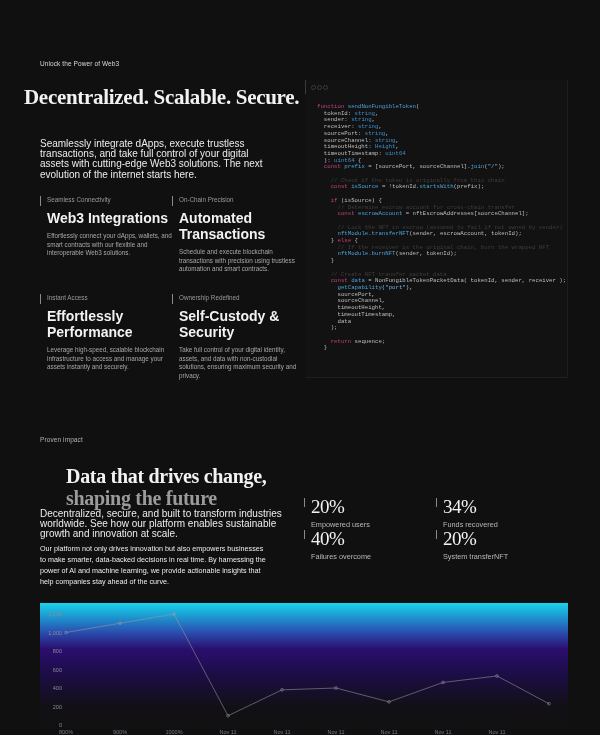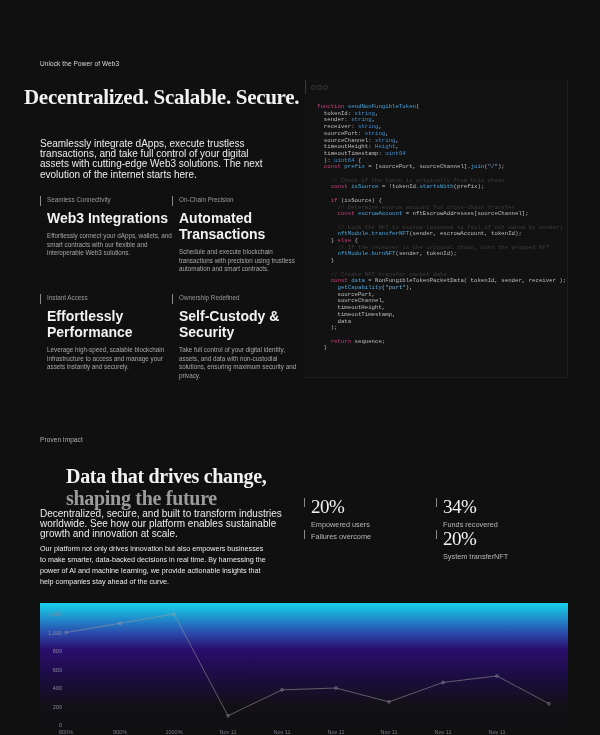--- a/index.html
+++ b/index.html
@@ -137,20 +137,21 @@
     <div class="val serif">20%</div>
     <div class="lbl">Empowered users</div>
   </div>
   <div class="stat">
     <span class="bar"></span>
     <div class="val serif">34%</div>
     <div class="lbl">Funds recovered</div>
   </div>
   <div class="stat">
     <span class="bar"></span>
+    <div class="val serif">40%</div>
     <div class="lbl">Failures overcome</div>
   </div>
   <div class="stat">
     <span class="bar"></span>
     <div class="val serif">20%</div>
     <div class="lbl">System transferNFT</div>
   </div>
 </div>
 
 <div class="chart">

